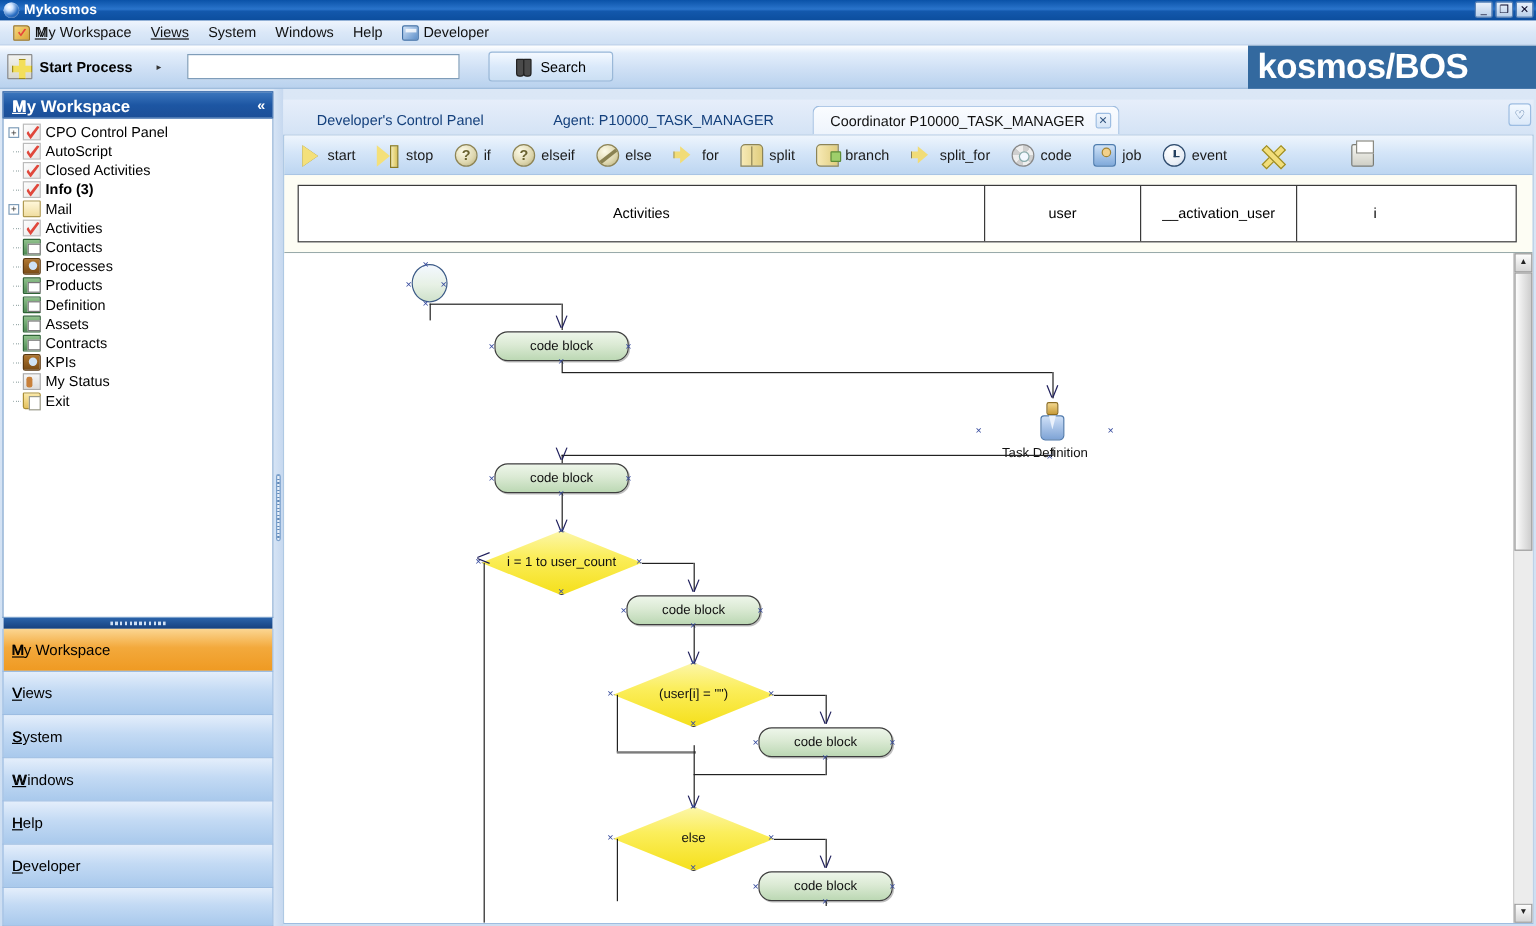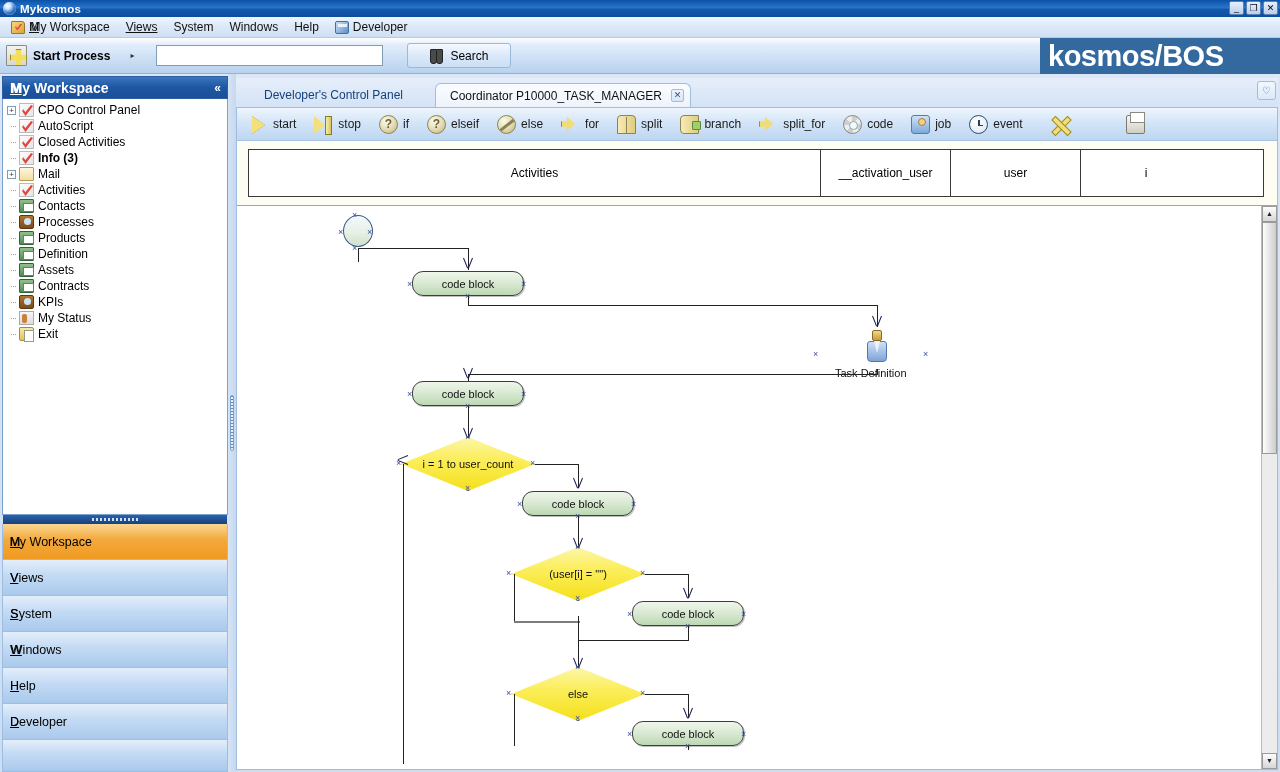--- a/index.html
+++ b/index.html
@@ -150,21 +150,21 @@
     font-weight:normal;
   }
   .navbtn.filler{height:32px;}
   .navbtn u{text-decoration:underline;}
   
   #vsplit{ width:8px; display:flex;align-items:center;justify-content:center;
     background:linear-gradient(to right,#d6e4f5,#c6d8ef);}
   #vsplit .grip{ width:4px;height:56px;border:1px solid #7ba1cc;border-radius:2px;
     background:repeating-linear-gradient(to bottom,#5f86b5 0 1px,#e8f0fa 1px 3px);}
   
-  #content{ flex:1; display:flex; flex-direction:column; padding:4px 2px 2px 0;}
+  #content{ flex:1; display:flex; flex-direction:column; padding:9px 2px 2px 0;}
   #tabbar{ height:29px; display:flex; align-items:flex-end; position:relative;
     background:linear-gradient(to bottom,#e6eefa,#d4e3f5);}
   .tab{
     height:24px; padding:0 14px; font-size:12px; color:#14407c;
     display:flex;align-items:center; border-radius:6px 6px 0 0;
     background:transparent;
   }
   .tab.active{
     background:linear-gradient(to bottom,#fafcff,#eef4fc);
     border:1px solid #9fbde0; border-bottom:none;
@@ -452,20 +452,23 @@
 
   <div id="vsplit">
     <span class="grip"></span>
   </div>
 
   <div id="content">
     <div id="tabbar">
       <div class="tab" style="margin-left:14px">
         <span>Developer's Control Panel</span>
       </div>
+      <div class="tab" style="margin-left:30px">
+        <span>Agent: P10000_TASK_MANAGER</span>
+      </div>
       <div class="tab active" style="margin-left:18px">
         <span>Coordinator P10000_TASK_MANAGER</span>
         <span class="closex">✕</span>
       </div>
       <div id="tabmenu">♡</div>
     </div>
 
     <div id="panel">
 
       <div id="toolbar">
@@ -524,24 +527,24 @@
           <span class="g g-print"></span>
         </div>
       </div>
 
       <div id="hdrwrap">
         <div id="hdrtable">
           <div class="hc" style="width:572px">
             <span>Activities</span>
           </div>
           <div class="hc" style="width:130px">
+            <span>user</span>
+          </div>
+          <div class="hc" style="width:130px">
             <span>__activation_user</span>
-          </div>
-          <div class="hc" style="width:130px">
-            <span>user</span>
           </div>
           <div class="hc" style="width:130px">
             <span>i</span>
           </div>
         </div>
       </div>
 
       <div id="canvaswrap">
         <div id="canvas">
 

